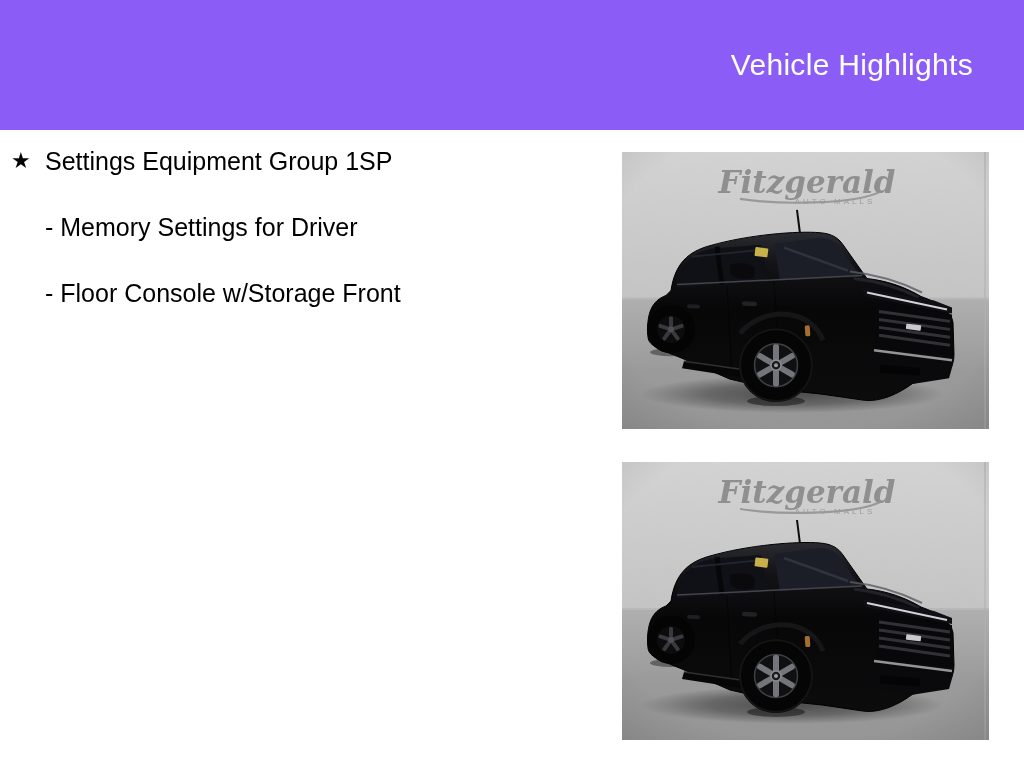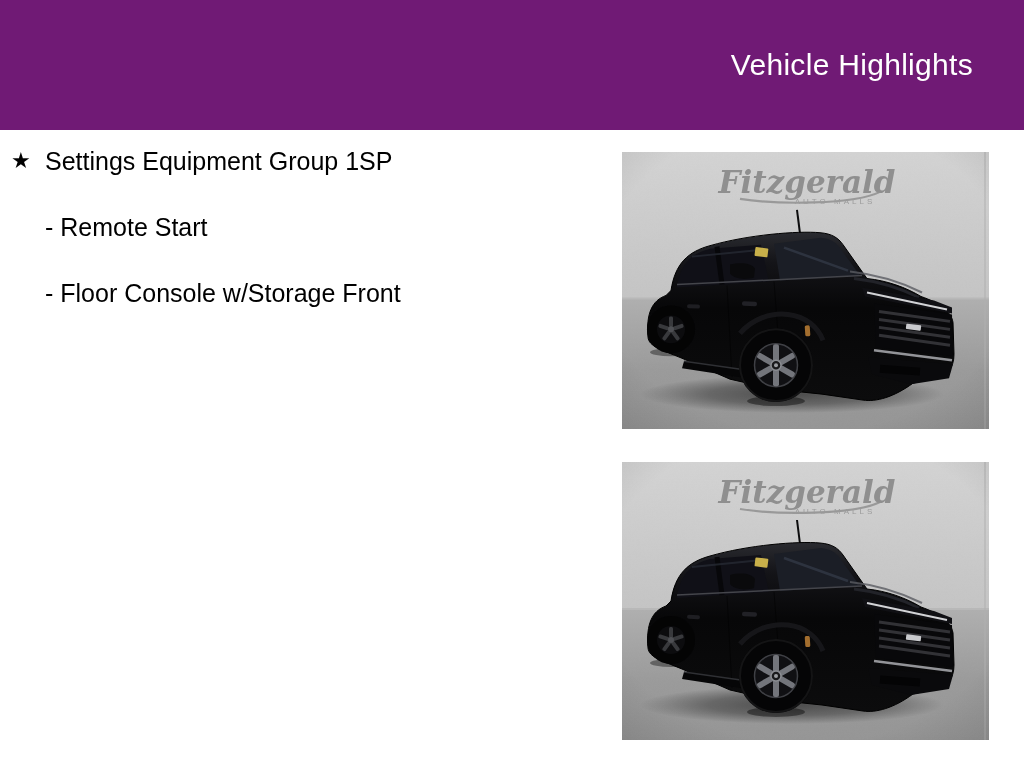--- a/index.html
+++ b/index.html
@@ -6,21 +6,21 @@
   body {
     width:1024px; height:768px;
     background:#ffffff;
     font-family:"Liberation Sans", sans-serif;
     position:relative;
     overflow:hidden;
   }
   .topbar {
     position:absolute; left:0; top:0;
     width:1024px; height:130px;
-    background:#701a75;
+    background:#8b5cf6;
     display:flex; align-items:center; justify-content:flex-end;
     padding-right:51px; box-sizing:border-box;text-align:right;
   }
   .topbar .title {
     color:#ffffff;
     font-size:30px;
     font-weight:400;
     letter-spacing:0.3px;
   }
   .highlights {
@@ -54,21 +54,21 @@
 
 <header class="topbar">
   <div class="title">Vehicle Highlights</div>
 </header>
 
 <section class="highlights">
   <div class="group">
     <span class="star">★</span>
     <span>Settings Equipment Group 1SP</span>
   </div>
-  <p class="item">- Remote Start</p>
+  <p class="item">- Memory Settings for Driver</p>
   <p class="item">- Floor Console w/Storage Front</p>
 </section>
 
 <figure class="photo photo-1">
   <svg viewBox="0 0 367 278" preserveAspectRatio="none" xmlns="http://www.w3.org/2000/svg">
     <defs>
       <linearGradient id="wallG" x1="0" y1="0" x2="0" y2="1">
         <stop offset="0%" stop-color="#d3d3d3"></stop>
         <stop offset="100%" stop-color="#c4c4c4"></stop>
       </linearGradient>

